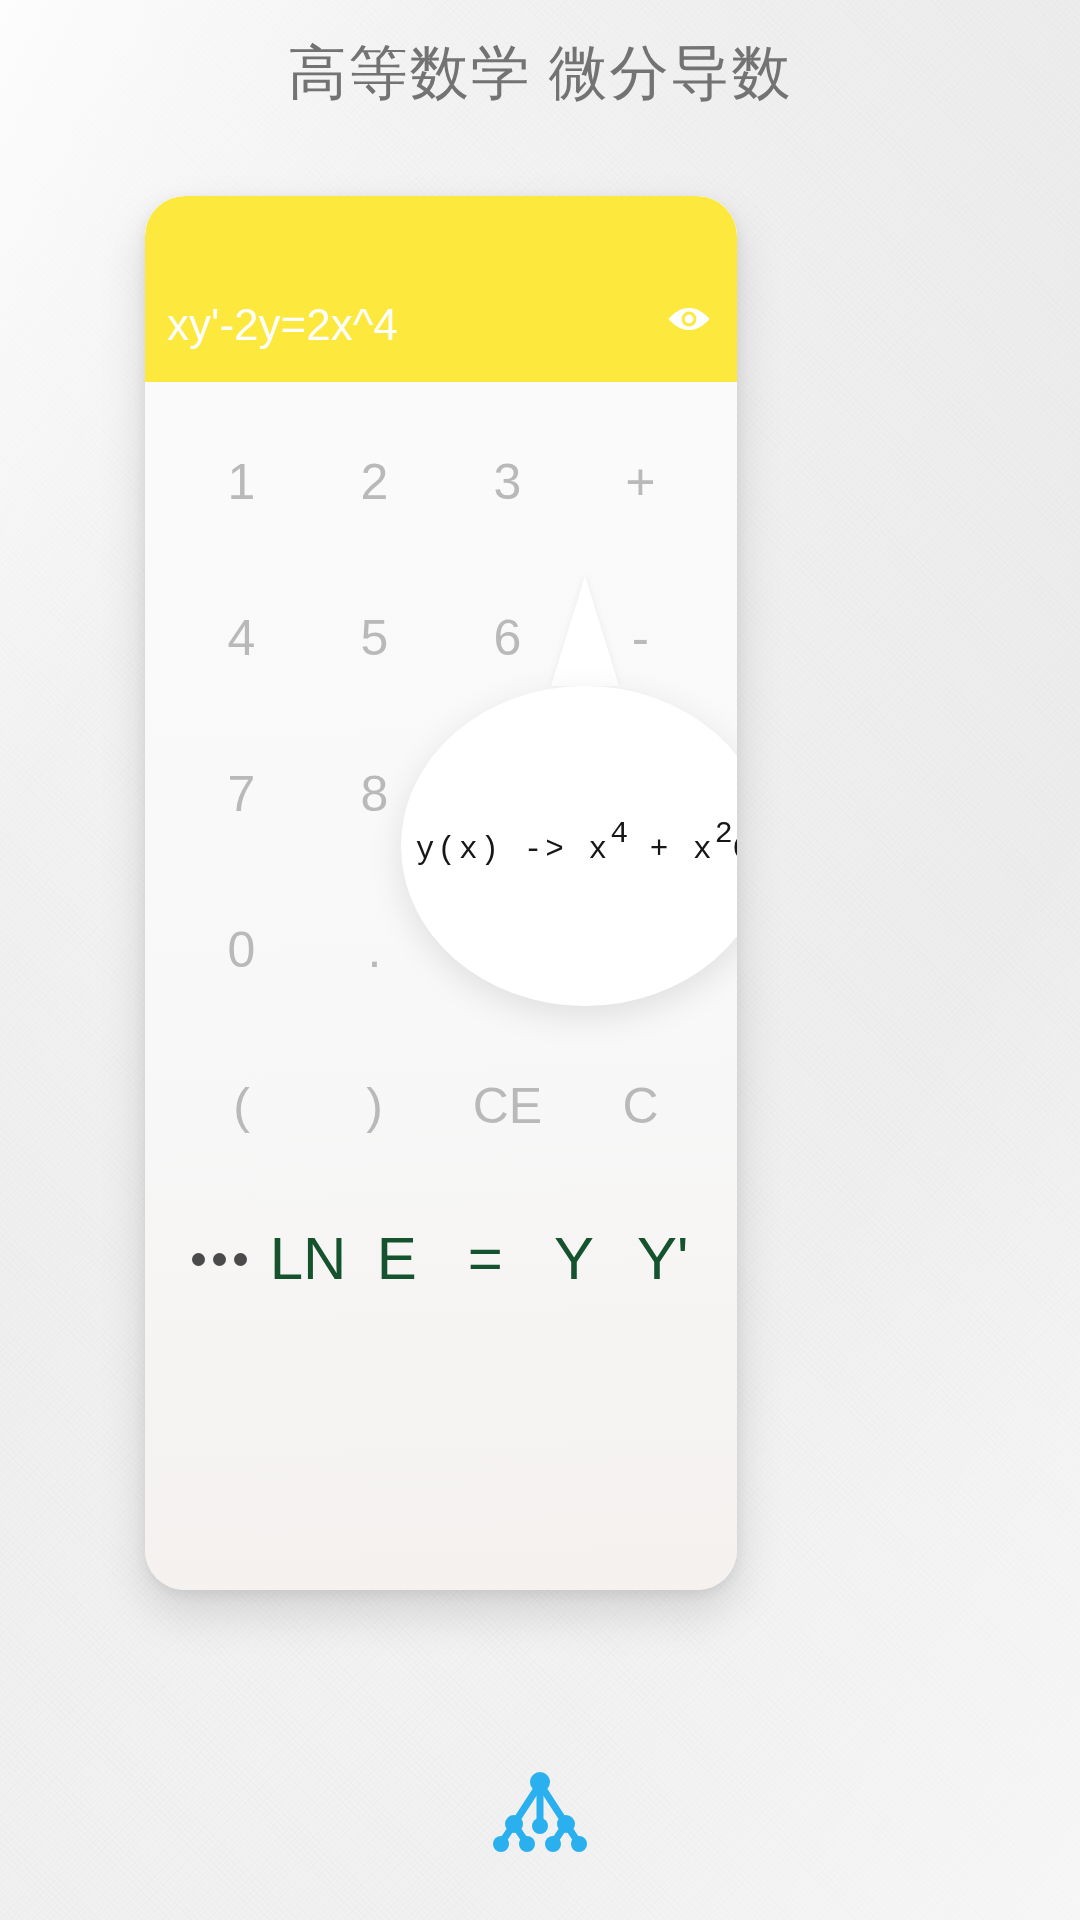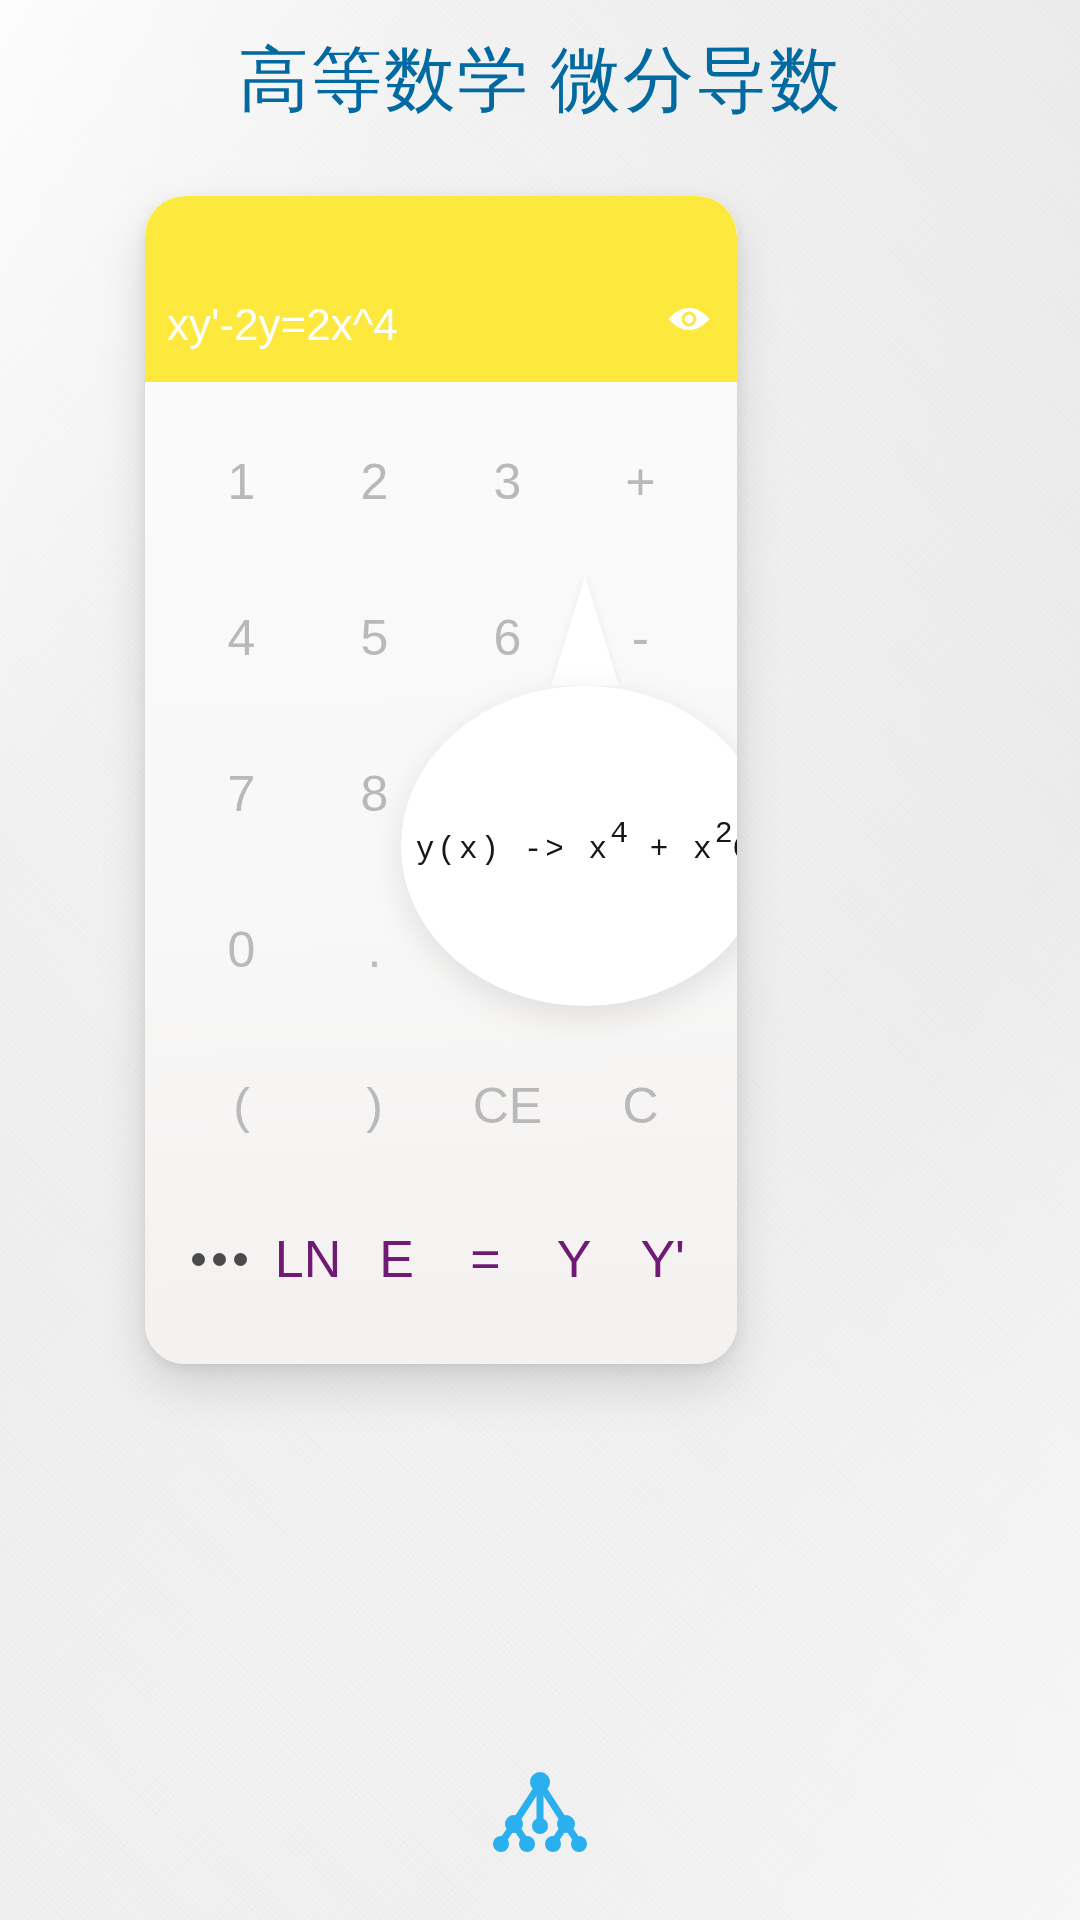--- a/index.html
+++ b/index.html
@@ -27,32 +27,32 @@
       linear-gradient(160deg, rgba(220,220,220,0.22) 55%, rgba(255,255,255,0) 80%);
     pointer-events:none;
   }
 
   
   .page-title {
     position:absolute;
     top:42px; left:0; width:100%;
     text-align:center;
     font-family:"Liberation Serif", "DejaVu Serif", serif;
-    font-size:71px;
+    font-size:59px;
     line-height:1.08;
-    color:#0369a1;
+    color:#737373;
     letter-spacing:2px;
     white-space:nowrap;
   }
 
   
   .phone {
     position:absolute;
     left:145px; top:196px;
-    width:592px; height:1168px;
+    width:592px; height:1394px;
     border-radius:40px;
     background:#fafafa;
     box-shadow:
       0 22px 48px rgba(0,0,0,0.13),
       0 4px 14px rgba(0,0,0,0.07);
     overflow:hidden;
   }
 
   .screen-bg {
     position:absolute; inset:0;
@@ -102,21 +102,21 @@
     font-size:50px;
     font-weight:300;
     color:#b9b9b9;
     line-height:1;
     user-select:none;
     cursor:pointer;
   }
   .key.sym { font-size:52px; }
   .key.small { font-size:50px; }
 
-  .key-row.last .key { font-size:52px; color:#701a75; }
+  .key-row.last .key { font-size:60px; color:#14532d; }
 
   .dots-key {
     display:flex;
     align-items:center;
     justify-content:center;
     gap:8px;
   }
   .dots-key i {
     display:block;
     width:13px; height:13px;

